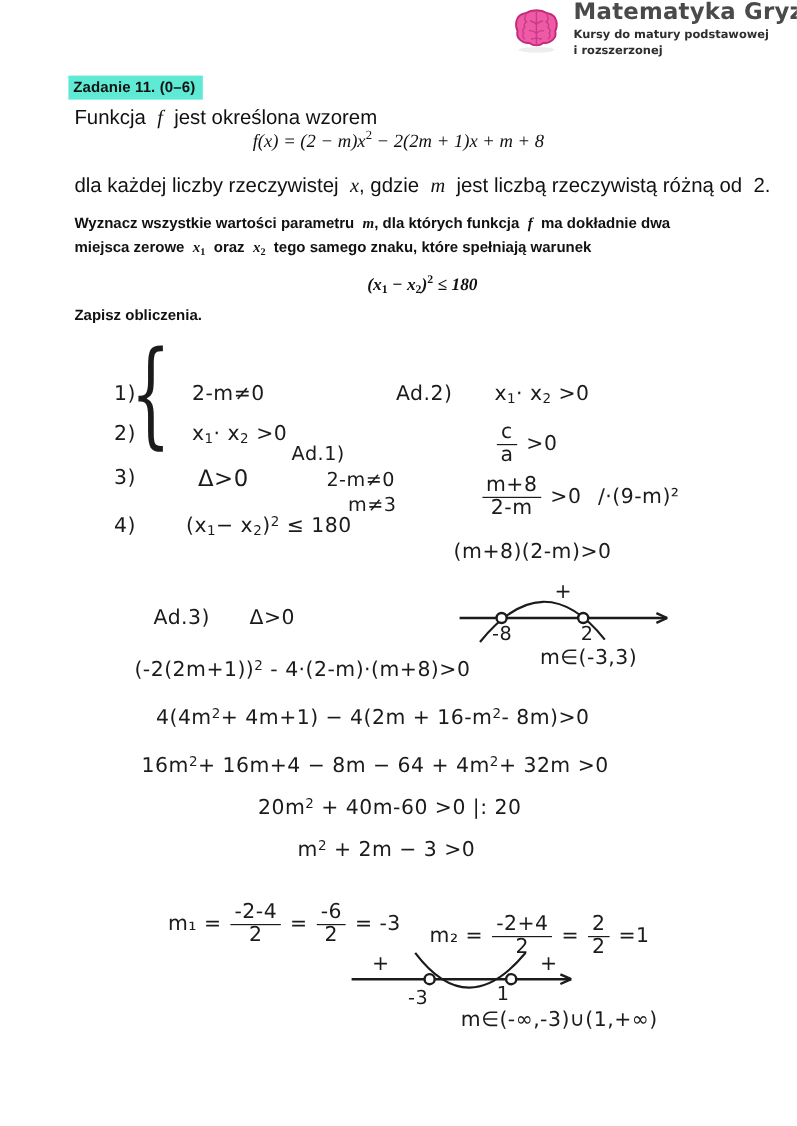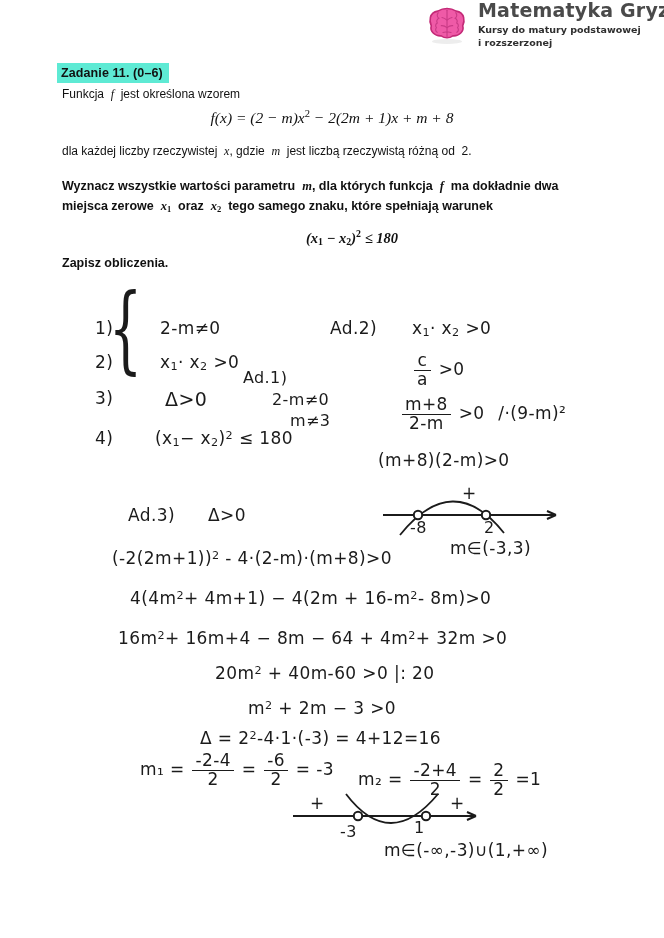--- a/index.html
+++ b/index.html
@@ -71,21 +71,21 @@
     background: #5eead4;
     color: #111;
     font-size: 12.5px;
     font-weight: 700;
     padding: 3px 6px 3px 4px;
     letter-spacing: 0.1px;
     white-space: nowrap;
   }
   .line {
     position: absolute;
-    font-size: 12px;
+    font-size: 17px;
     line-height: 1.45;
     color: #111;
     white-space: nowrap;
   }
   .p-intro { left: 62px; top: 86px; }
   .p-cond  { left: 62px; top: 143px; }
 
   .math-serif {
     font-family: "Liberation Serif", "DejaVu Serif", serif;
     font-style: italic;
@@ -282,21 +282,20 @@
 
   <div class="hand" style="left:128px; top:505px;text-align:right;">Ad.3)</div>
   <div class="hand" style="left:208px; top:505px;">Δ&gt;0</div>
 
   <div class="hand" style="left:112px; top:548px;">(-2(2m+1))<sup>2</sup> - 4·(2-m)·(m+8)&gt;0</div>
   <div class="hand" style="left:130px; top:588px;">4(4m<sup>2</sup>+ 4m+1) − 4(2m + 16-m<sup>2</sup>- 8m)&gt;0</div>
   <div class="hand" style="left:118px; top:628px;">16m<sup>2</sup>+ 16m+4 − 8m − 64 + 4m<sup>2</sup>+ 32m &gt;0</div>
   <div class="hand" style="left:215px; top:663px;">20m<sup>2</sup> + 40m-60 &gt;0 |: 20</div>
   <div class="hand" style="left:248px; top:698px;">m<sup>2</sup> + 2m − 3 &gt;0</div>
 
-  <div class="hand" style="left:200px; top:728px;">Δ = 2<sup>2</sup>-4·1·(-3) = 4+12=16</div>
 
   <div class="hand" style="left:140px; top:752px;">
     <span>m₁ =</span>
     <span class="frac"><span class="num">-2-4</span><span class="den">2</span></span>
     <span>=</span>
     <span class="frac"><span class="num">-6</span><span class="den">2</span></span>
     <span>= -3</span>
   </div>
 
   <div class="hand" style="left:358px; top:762px;">

